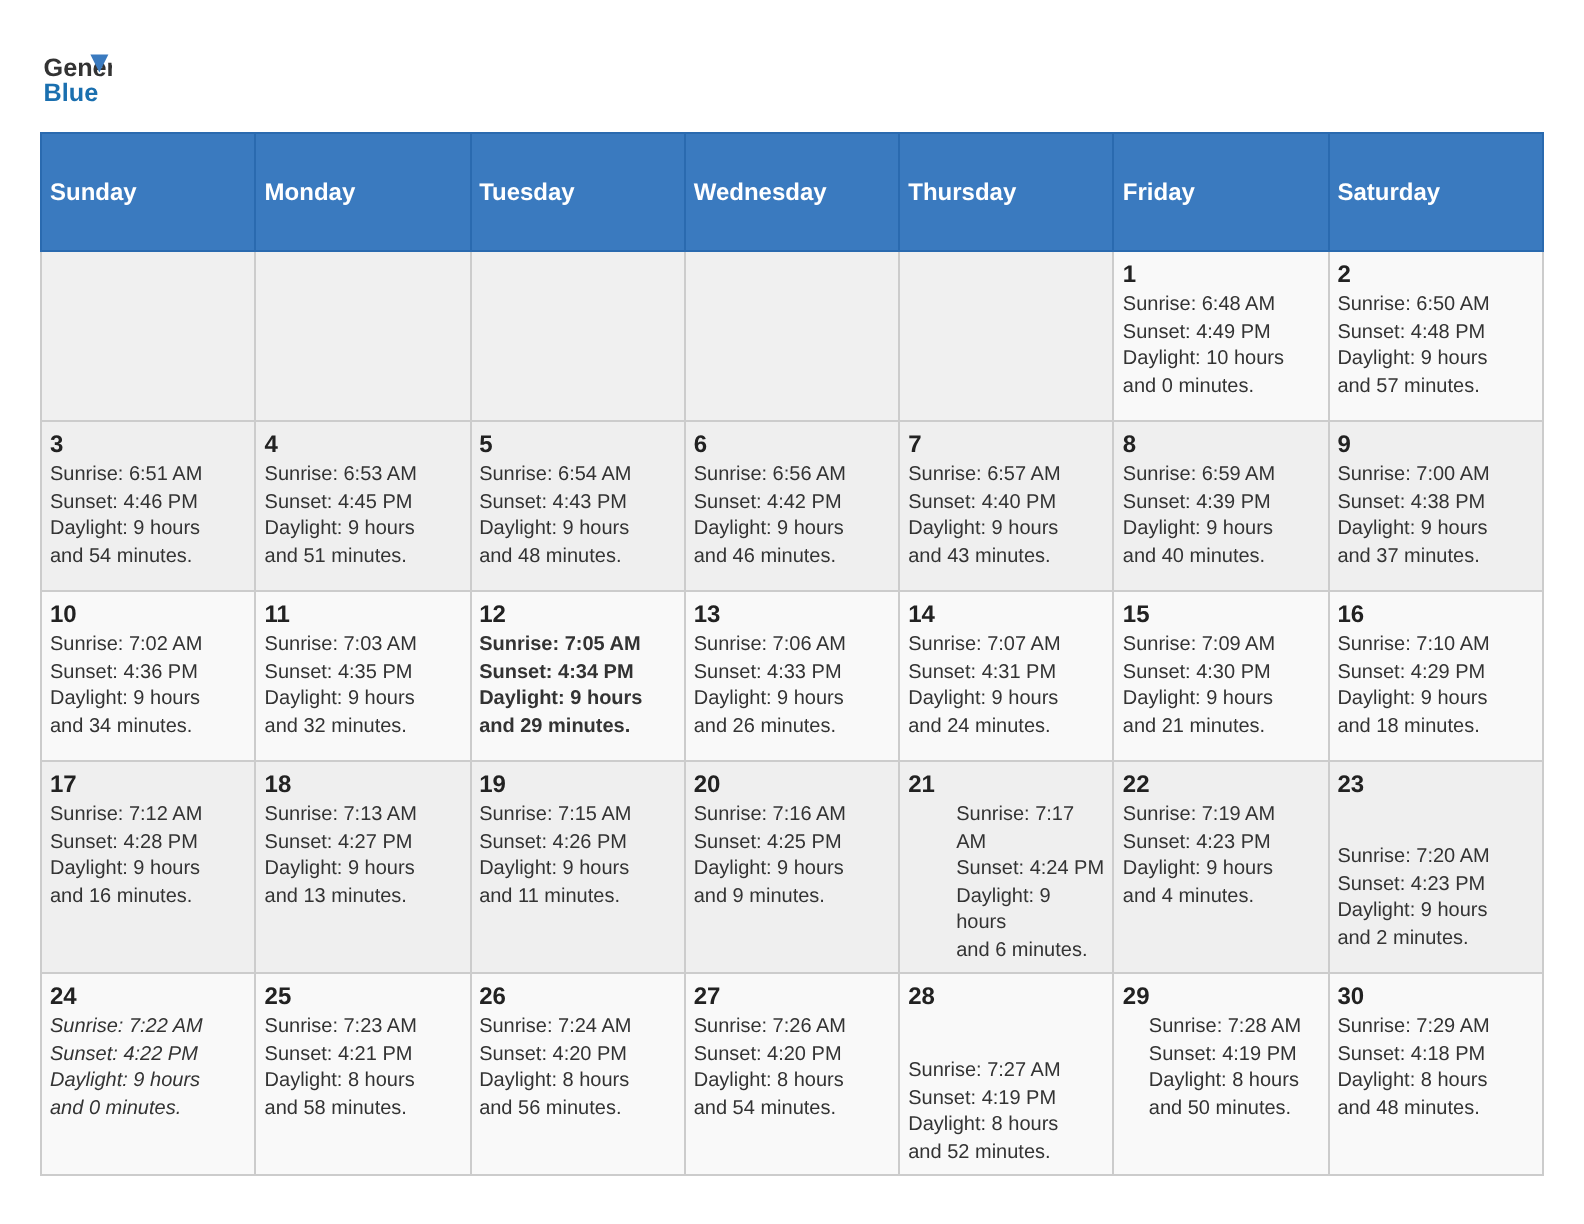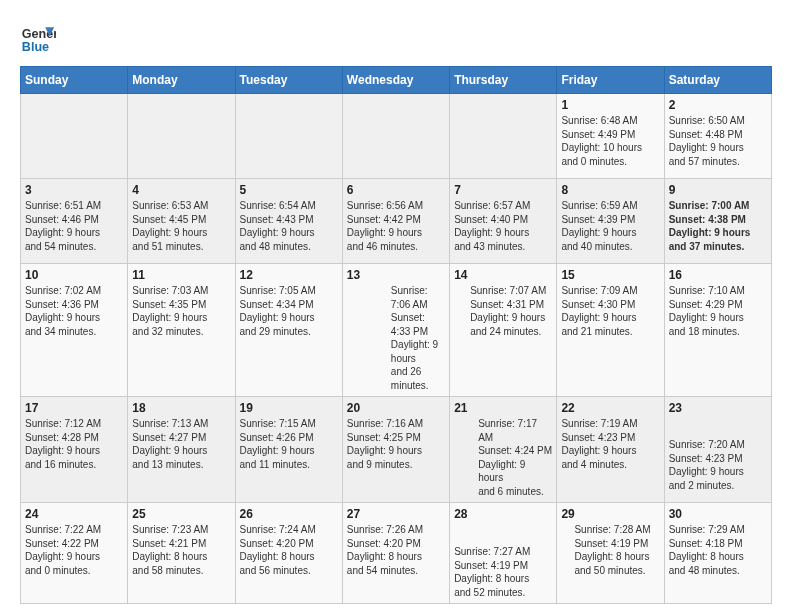--- a/index.html
+++ b/index.html
@@ -38,21 +38,21 @@
       color: #555;
     }
     table {
       width: 100%;
       border-collapse: collapse;
       font-size: 11px;
     }
     thead tr th {
       background-color: #3a7abf;
       color: #fff;
-      padding: 6px 4px;
+      padding: 22px 4px;
       text-align: left;
       font-size: 12px;
       font-weight: bold;
       border: 1px solid #2a6aaf;
     }
     tbody tr td {
       border: 1px solid #ccc;
       vertical-align: top;
       padding: 4px;
       min-height: 80px;
@@ -168,21 +168,21 @@
         </td>
         <td>
           <div class="day-number">8</div>
           <div class="day-detail" style="white-space: pre-line;">Sunrise: 6:59 AM
 Sunset: 4:39 PM
 Daylight: 9 hours
 and 40 minutes.</div>
         </td>
         <td>
           <div class="day-number">9</div>
-          <div class="day-detail" style="white-space: pre-line; font-weight: bold;">Sunrise: 7:00 AM
+          <div class="day-detail" style="white-space: pre-line;">Sunrise: 7:00 AM
 Sunset: 4:38 PM
 Daylight: 9 hours
 and 37 minutes.</div>
         </td>
       </tr>
       <tr>
         <td>
           <div class="day-number">10</div>
           <div class="day-detail" style="white-space: pre-line;">Sunrise: 7:02 AM
 Sunset: 4:36 PM
@@ -191,35 +191,35 @@
         </td>
         <td>
           <div class="day-number">11</div>
           <div class="day-detail" style="white-space: pre-line;">Sunrise: 7:03 AM
 Sunset: 4:35 PM
 Daylight: 9 hours
 and 32 minutes.</div>
         </td>
         <td>
           <div class="day-number">12</div>
-          <div class="day-detail" style="white-space: pre-line;">Sunrise: 7:05 AM
+          <div class="day-detail" style="white-space: pre-line; font-weight: bold;">Sunrise: 7:05 AM
 Sunset: 4:34 PM
 Daylight: 9 hours
 and 29 minutes.</div>
         </td>
         <td>
           <div class="day-number">13</div>
-          <div class="day-detail" style="white-space: pre-line; margin-left: 44px;">Sunrise: 7:06 AM
+          <div class="day-detail" style="white-space: pre-line;">Sunrise: 7:06 AM
 Sunset: 4:33 PM
 Daylight: 9 hours
 and 26 minutes.</div>
         </td>
         <td>
           <div class="day-number">14</div>
-          <div class="day-detail" style="white-space: pre-line; margin-left: 16px;">Sunrise: 7:07 AM
+          <div class="day-detail" style="white-space: pre-line;">Sunrise: 7:07 AM
 Sunset: 4:31 PM
 Daylight: 9 hours
 and 24 minutes.</div>
         </td>
         <td>
           <div class="day-number">15</div>
           <div class="day-detail" style="white-space: pre-line;">Sunrise: 7:09 AM
 Sunset: 4:30 PM
 Daylight: 9 hours
 and 21 minutes.</div>
@@ -279,21 +279,21 @@
           <div class="day-number">23</div>
           <div class="day-detail" style="white-space: pre-line; margin-top: 23px;">Sunrise: 7:20 AM
 Sunset: 4:23 PM
 Daylight: 9 hours
 and 2 minutes.</div>
         </td>
       </tr>
       <tr>
         <td>
           <div class="day-number">24</div>
-          <div class="day-detail" style="white-space: pre-line;">Sunrise: 7:22 AM
+          <div class="day-detail" style="white-space: pre-line; font-style: italic;">Sunrise: 7:22 AM
 Sunset: 4:22 PM
 Daylight: 9 hours
 and 0 minutes.</div>
         </td>
         <td>
           <div class="day-number">25</div>
           <div class="day-detail" style="white-space: pre-line;">Sunrise: 7:23 AM
 Sunset: 4:21 PM
 Daylight: 8 hours
 and 58 minutes.</div>

